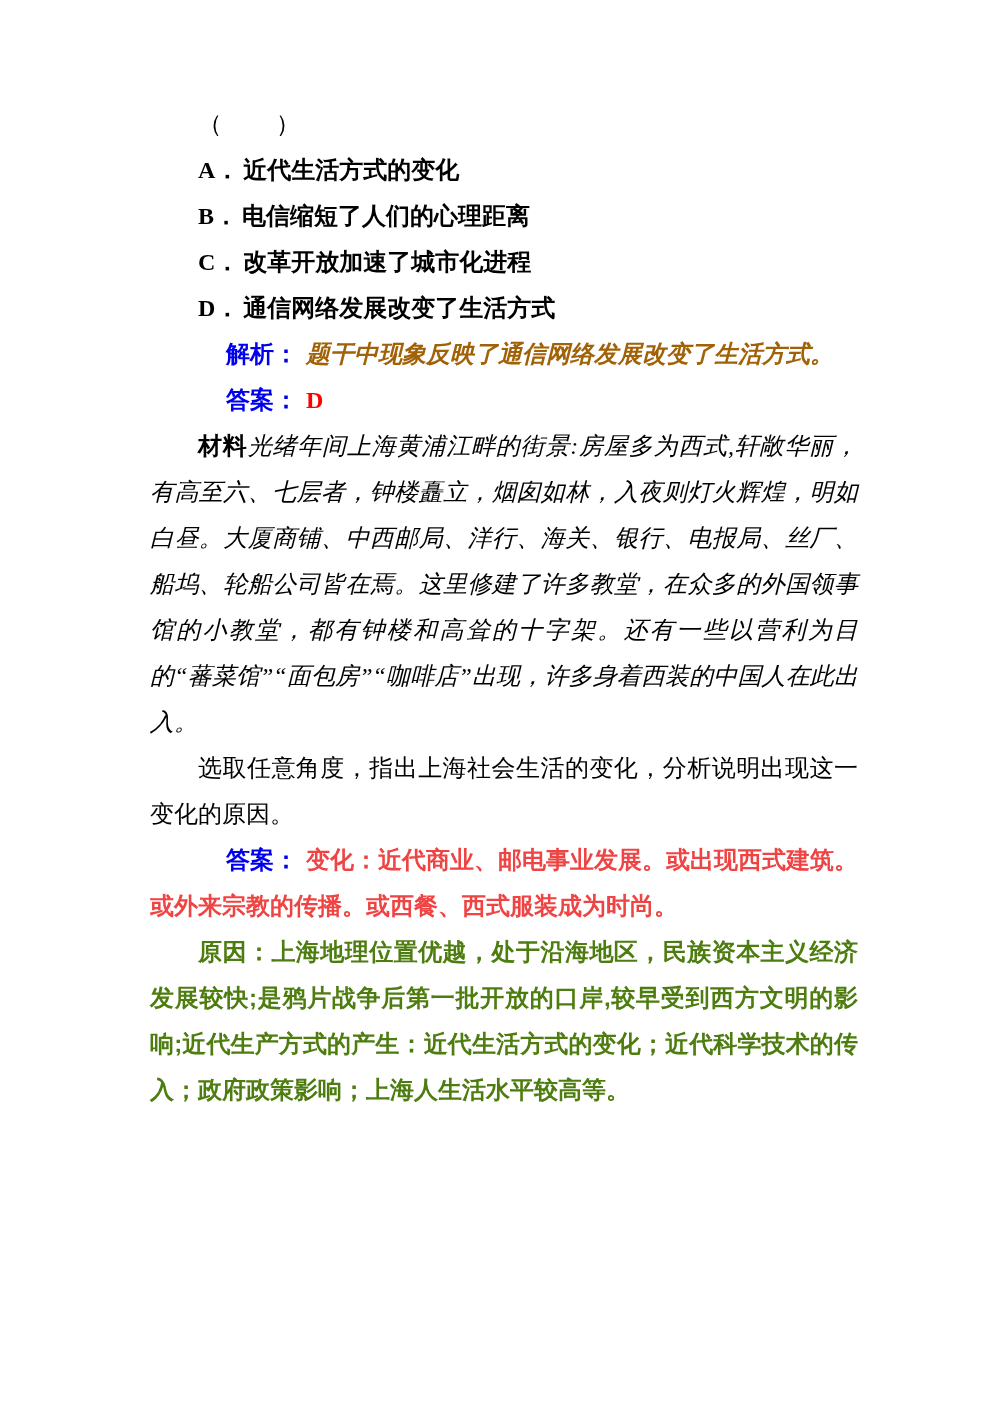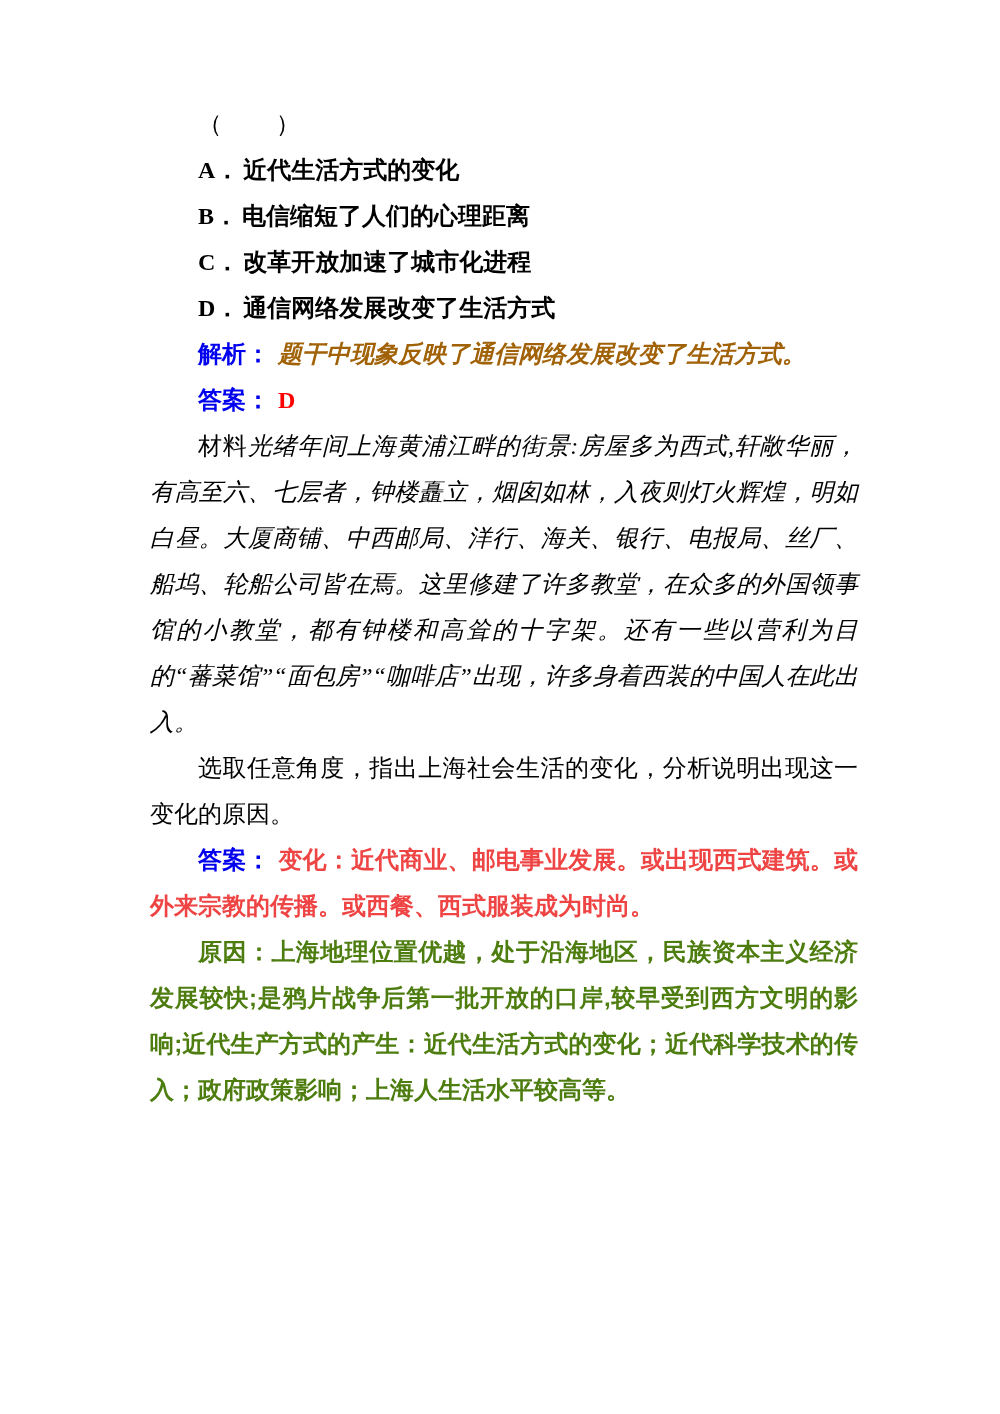--- a/index.html
+++ b/index.html
@@ -38,41 +38,42 @@
     font-family: "Liberation Serif", "DejaVu Serif", serif;
     font-weight: bold;
     margin-right: 4px;
   }
   
   .label-blue {
     color: #0000ee;
     font-family: "Liberation Sans", "DejaVu Sans", sans-serif;
     font-weight: bold;
     margin-right: 8px;
+    margin-left: 28px;
   }
   
   .analysis-text {
     color: #a16207;
     font-weight: bold;
     font-style: italic;
   }
   
   .answer-letter {
     color: #ff0000;
     font-weight: bold;
   }
   
   .section-heading {
     font-family: "Liberation Sans", "DejaVu Sans", sans-serif;
     font-weight: bold;
   }
   
   .material-label {
     font-family: "Liberation Sans", "DejaVu Sans", sans-serif;
-    font-weight: normal;
+    font-weight: bold;
   }
   .material-text {
     font-style: italic;
   }
   
   .answer-red-text {
     color: #ef4444;
     font-family: Liberation Sans, sans-serif;
     font-weight: bold;
   }

